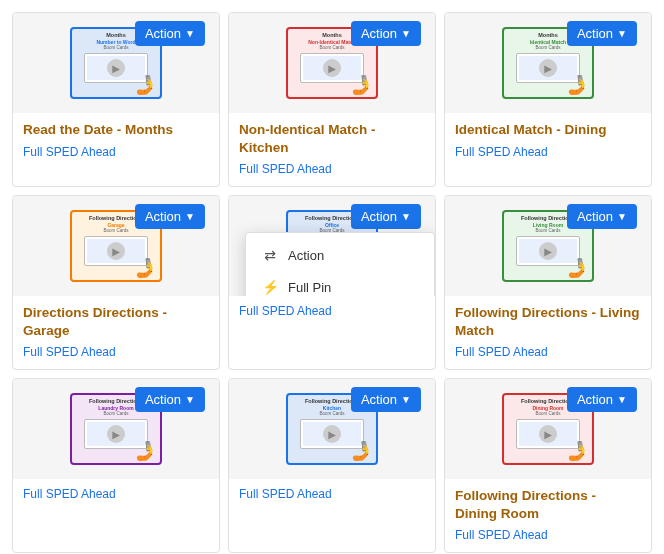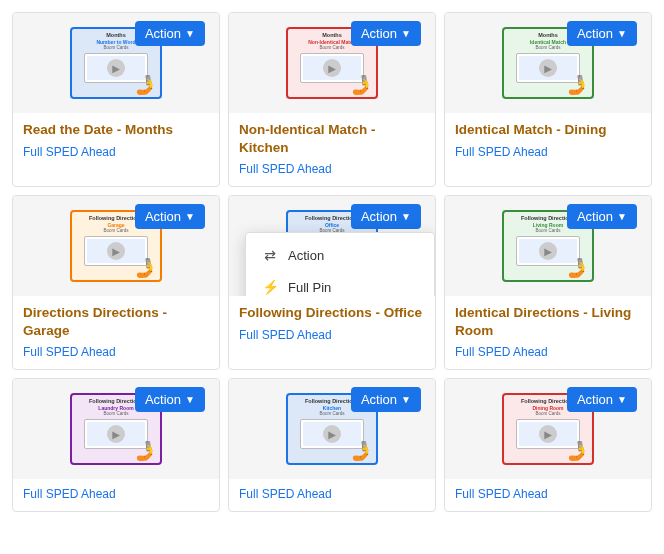--- a/index.html
+++ b/index.html
@@ -233,21 +233,20 @@
       </div>
 
       <div class="dropdown-item">
         <span class="dropdown-icon">⚡</span>
         <span>Full Pin</span>
       </div>
 
   </div>
     </div>
     <div class="card-body">
-      <div class="card-title">Following Directions - Office</div>
       <div class="card-subtitle">Full SPED Ahead</div>
     </div>
   </div>
     <div class="card">
     <div class="card-image">
 
     <div style="width:92px;height:72px;background:#e8f5e9;border:2px solid #388e3c;border-radius:4px;display:flex;flex-direction:column;align-items:center;justify-content:flex-start;padding:3px;position:relative;">
       <div style="font-size:5.5px;font-weight:bold;color:#333;text-align:center;line-height:1.3;">Following Directions</div>
       <div style="font-size:5px;font-weight:bold;color:#388e3c;text-align:center;">Living Room</div>
       <div style="font-size:4.5px;color:#666;text-align:center;">Boom Cards</div>
@@ -259,21 +258,21 @@
       <div style="position:absolute;bottom:2px;right:4px;font-size:18px;transform:rotate(-10deg);line-height:1;">🤳</div>
     </div>
 
       <button class="action-btn">
         <span>Action</span>
         <span class="chevron">▼</span>
       </button>
 
     </div>
     <div class="card-body">
-      <div class="card-title">Identical Directions - Living Room</div>
+      <div class="card-title">Following Directions - Living Match</div>
       <div class="card-subtitle">Full SPED Ahead</div>
     </div>
   </div>
     <div class="card">
     <div class="card-image">
 
     <div style="width:92px;height:72px;background:#f3e5f5;border:2px solid #7b1fa2;border-radius:4px;display:flex;flex-direction:column;align-items:center;justify-content:flex-start;padding:3px;position:relative;">
       <div style="font-size:5.5px;font-weight:bold;color:#333;text-align:center;line-height:1.3;">Following Directions</div>
       <div style="font-size:5px;font-weight:bold;color:#7b1fa2;text-align:center;">Laundry Room</div>
       <div style="font-size:4.5px;color:#666;text-align:center;">Boom Cards</div>
@@ -335,16 +334,17 @@
       <div style="position:absolute;bottom:2px;right:4px;font-size:18px;transform:rotate(-10deg);line-height:1;">🤳</div>
     </div>
 
       <button class="action-btn">
         <span>Action</span>
         <span class="chevron">▼</span>
       </button>
 
     </div>
     <div class="card-body">
+      <div class="card-title">Following Directions - Dining Room</div>
       <div class="card-subtitle">Full SPED Ahead</div>
     </div>
   </div>
   </div>
 
 </body></html>

